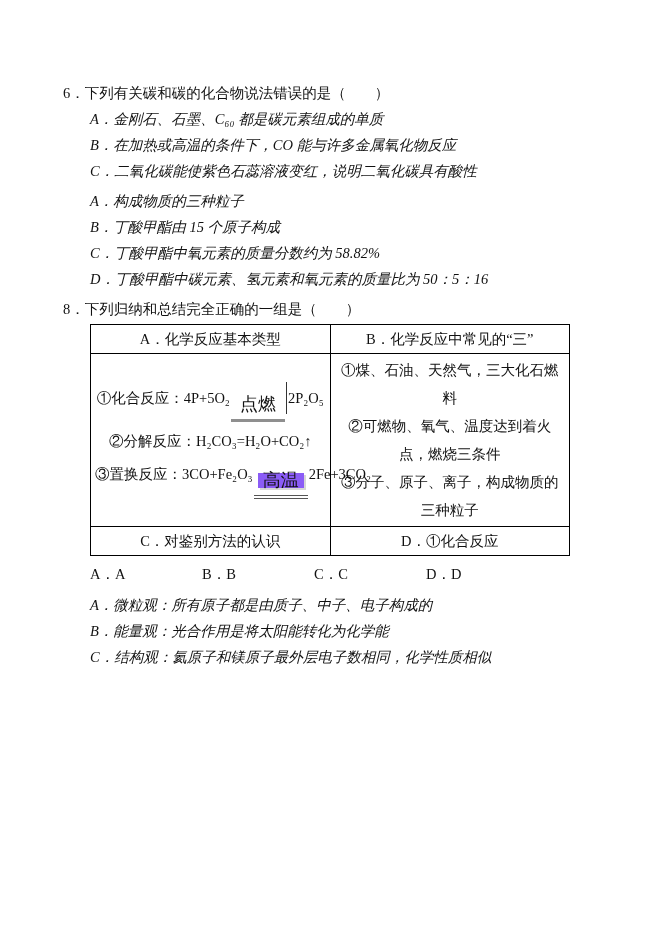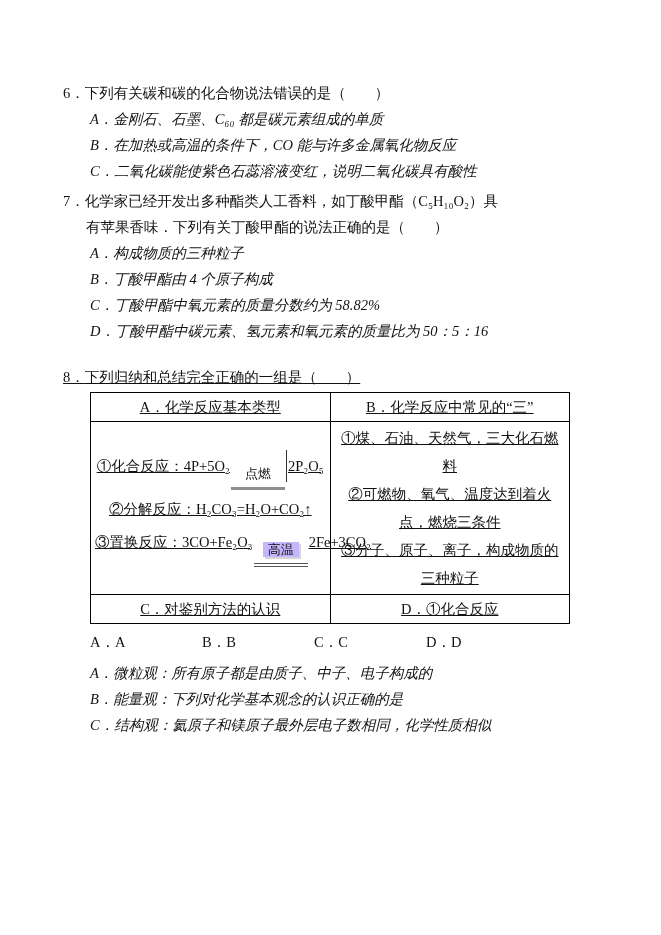--- a/index.html
+++ b/index.html
@@ -30,24 +30,24 @@
   td.cbody { line-height:28px; }
   td.cbody-a { height:106px; }
   td.cbody-2 { height:86px; line-height:29px; }
   .eq-line { margin:5px 0; white-space:nowrap; }
 
   .cond {
     display:inline-block; min-width:54px; text-align:center;
     border-bottom:3px solid #8f8f8f; vertical-align:-7px; margin:0 1px;
   }
   .cond .cond-text {
-    display:inline-block; font-size:13px; line-height:15px; padding:0 5px;
+    display:inline-block; font-size:18px; line-height:15px; padding:0 5px;
   }
   .cond.cond-hot { border-bottom:4px double #555; }
-  .cond.cond-hot .cond-text { background:#c4b5fd; box-shadow:2px 2px 0 #d6d6d6; }
+  .cond.cond-hot .cond-text { background:#8b5cf6; box-shadow:2px 2px 0 #d6d6d6; }
   .vbar {
     display:inline-block; width:0; height:32px;
     border-left:1.5px solid #333; vertical-align:-11px; margin-right:1px;
   }
 
   
   .abcd-row { margin-left:27px; margin-top:5px; }
   .abcd-row span { display:inline-block; width:112px; }
   .abcd-row span:last-child { width:auto; }
 </style>
@@ -57,28 +57,27 @@
 <div class="page">
 
   <div class="question">
     <div class="stem"><span class="qnum">6．</span><span>下列有关碳和碳的化合物说法错误的是（　　）</span></div>
     <div class="opt">A．金刚石、石墨、C₆₀ 都是碳元素组成的单质</div>
     <div class="opt">B．在加热或高温的条件下，CO 能与许多金属氧化物反应</div>
     <div class="opt">C．二氧化碳能使紫色石蕊溶液变红，说明二氧化碳具有酸性</div>
   </div>
 
   <div class="question" style="margin-top:4px;">
-    <div class="stem"><span class="qnum">7．</span><span>化学家已经开发出多种酯类人工香料，如丁酸甲酯（C₅H₁₀O₂）具有苹果香味．下列有关丁酸甲酯的说法正确的是（　　）</span></div>
     <div class="opt">A．构成物质的三种粒子</div>
-    <div class="opt">B．丁酸甲酯由 4 个原子构成</div>
+    <div class="opt">B．丁酸甲酯由 15 个原子构成</div>
     <div class="opt">C．丁酸甲酯中氧元素的质量分数约为 58.82%</div>
     <div class="opt">D．丁酸甲酯中碳元素、氢元素和氧元素的质量比为 50：5：16</div>
   </div>
 
-  <div class="question" style="margin-top:20px;text-decoration:underline;">
+  <div class="question" style="margin-top:4px;">
     <div class="stem"><span class="qnum">8．</span><span>下列归纳和总结完全正确的一组是（　　）</span></div>
 
     <table class="qtable">
       <tbody>
           <tr>
         <td class="thead">A．化学反应基本类型</td>
         <td class="thead">B．化学反应中常见的“三”</td>
       </tr>
       <tr>
         <td class="cbody cbody-a">
@@ -99,18 +98,18 @@
     </tbody>
       </table>
 
     <div class="abcd-row">
       <span>A．A</span><span>B．B</span><span>C．C</span><span>D．D</span>
     </div>
   </div>
 
   <div class="question" style="margin-top:5px;">
     <div class="opt">A．微粒观：所有原子都是由质子、中子、电子构成的</div>
-    <div class="opt">B．能量观：下列对化学基本观念的认识正确的是</div>
+    <div class="opt">B．能量观：光合作用是将太阳能转化为化学能</div>
     <div class="opt">C．结构观：氦原子和镁原子最外层电子数相同，化学性质相似</div>
 
   </div>
 
 </div>
 
 </body></html>

